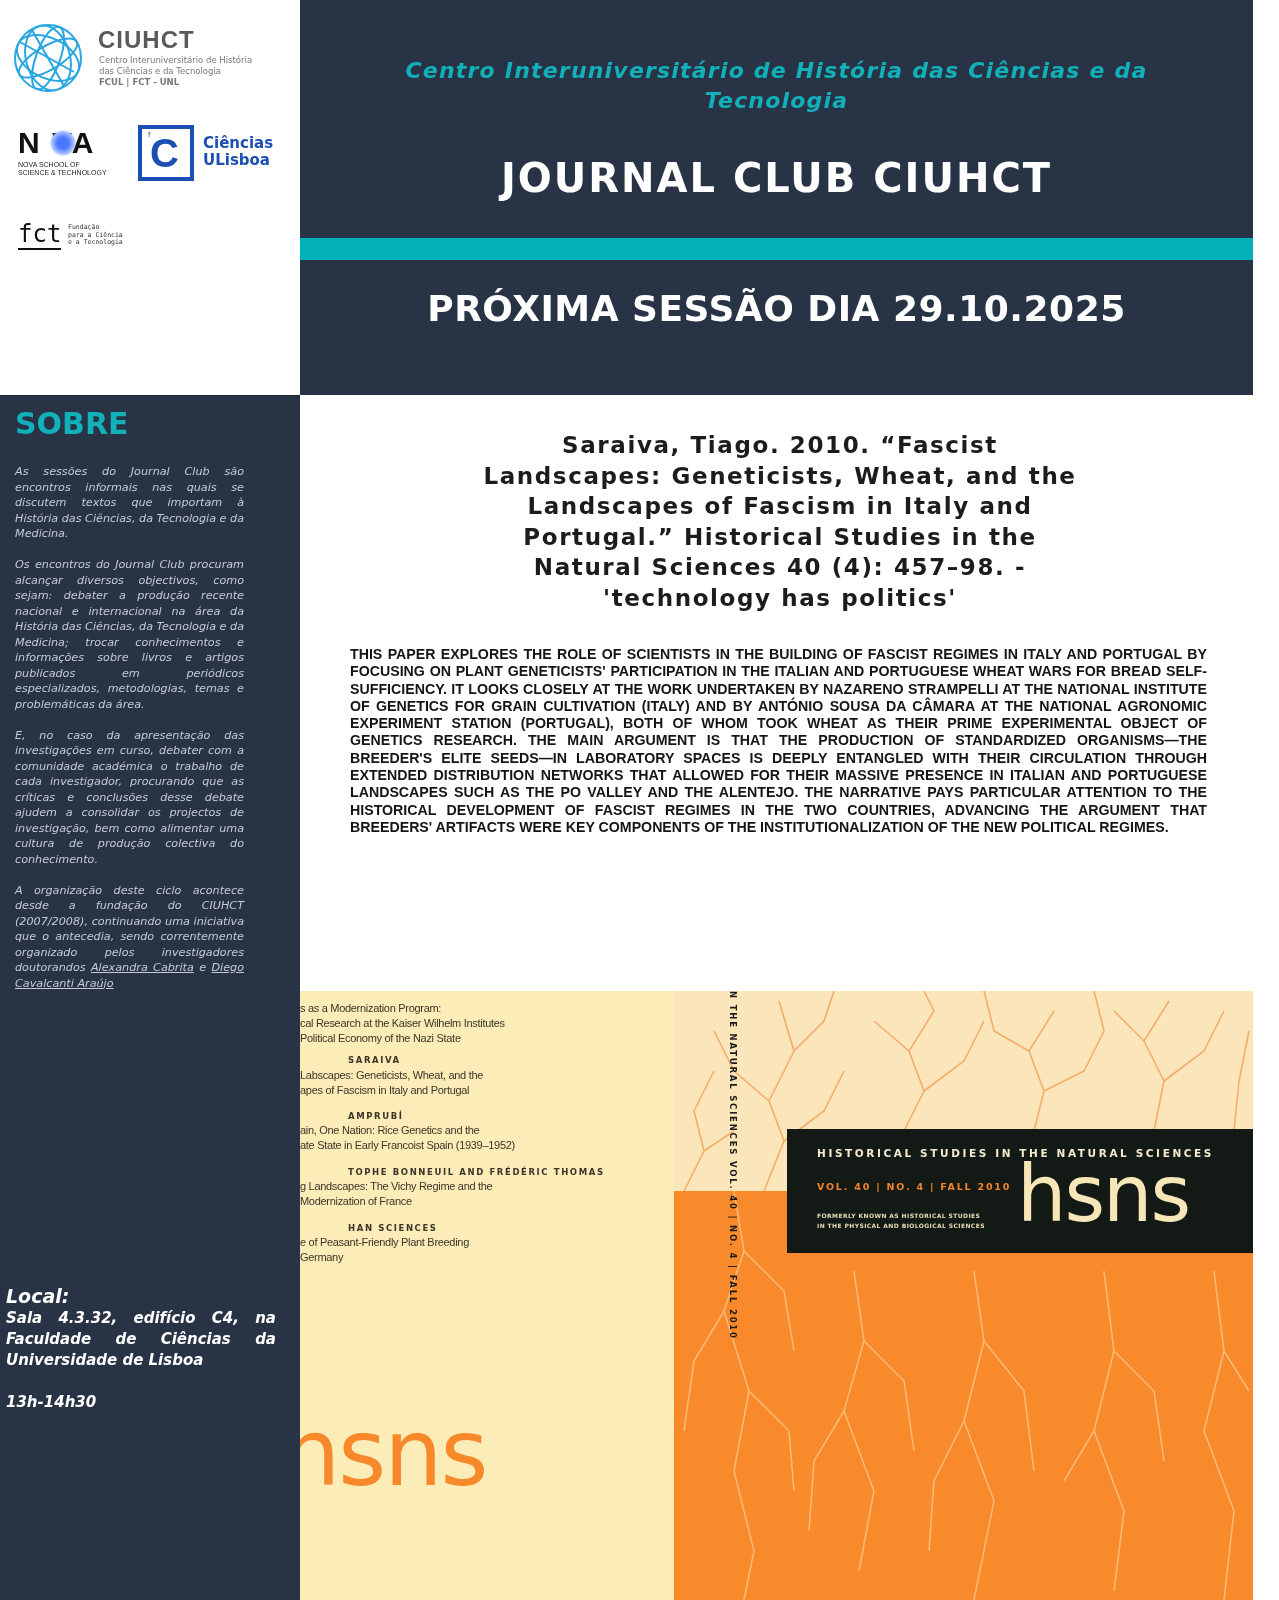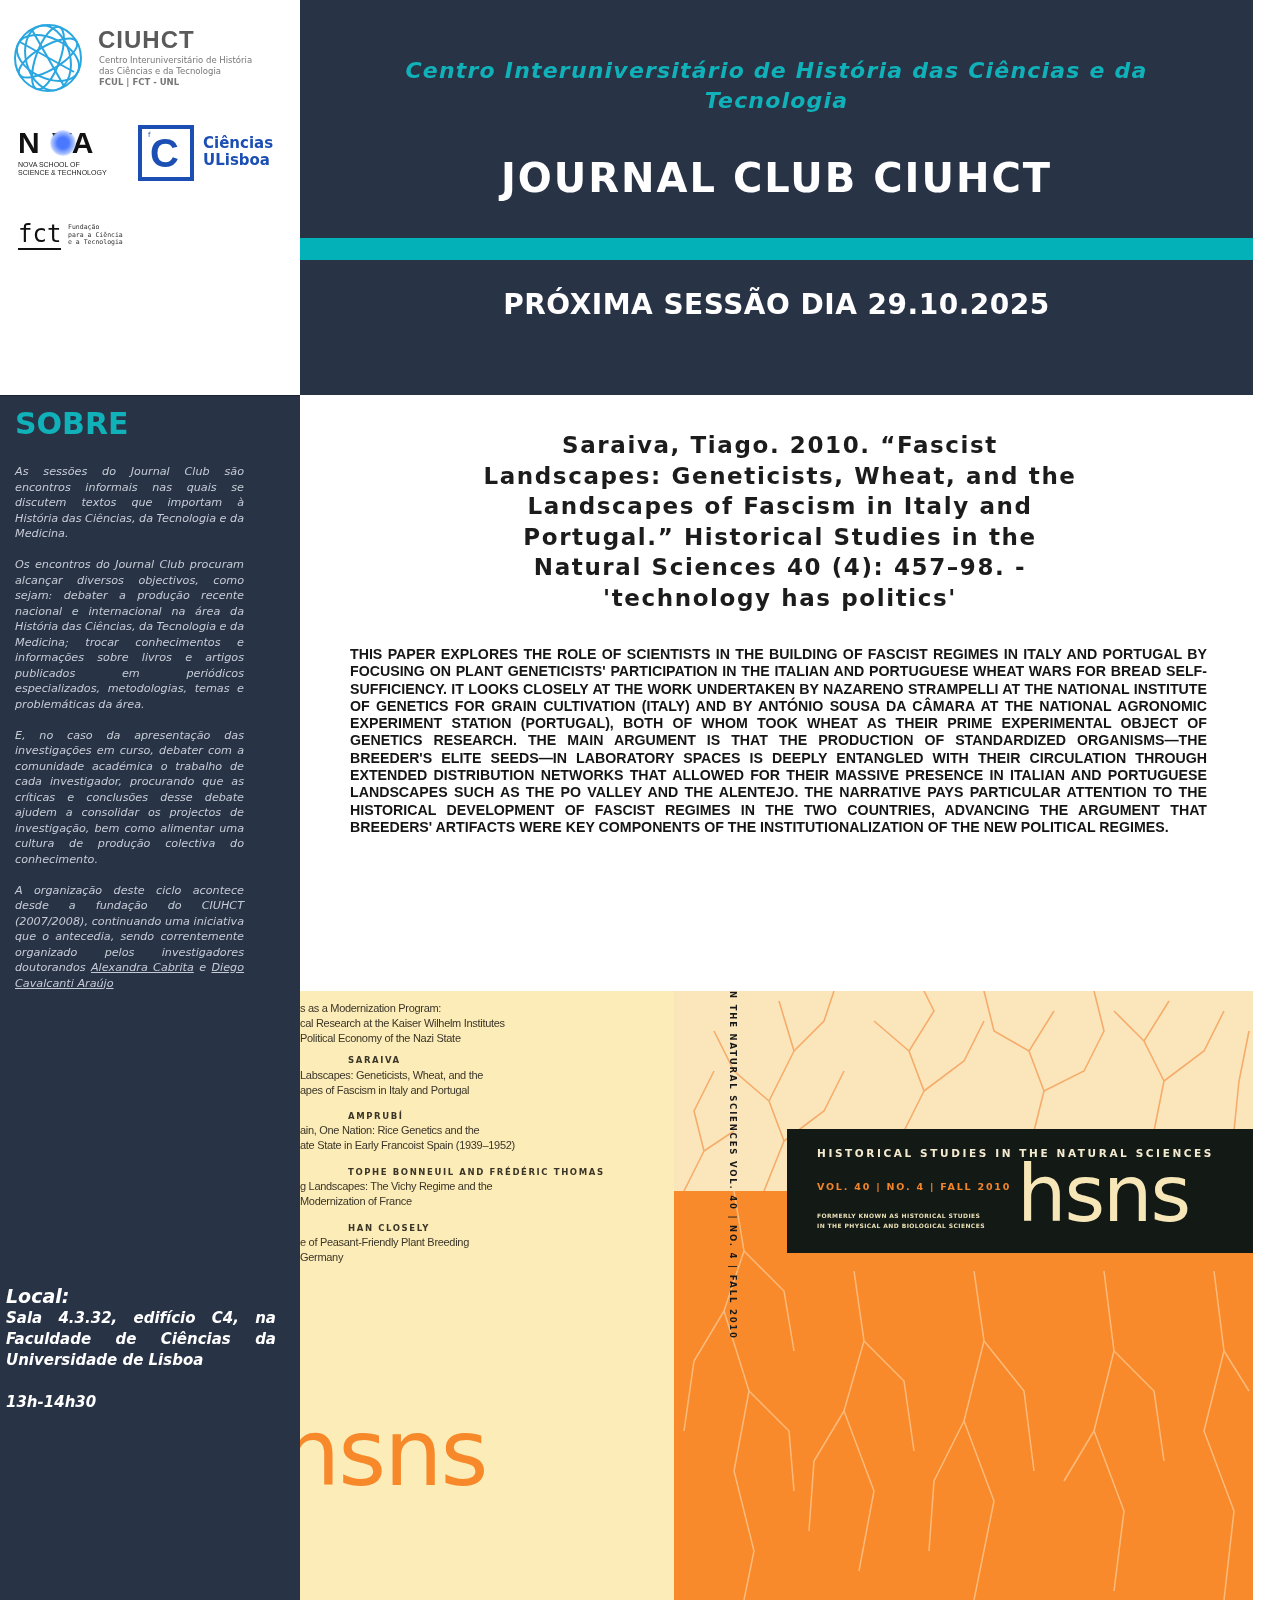--- a/index.html
+++ b/index.html
@@ -38,21 +38,21 @@
   .local { position: absolute; left: 6px; top: 888px; width: 270px; font-family: "DejaVu Sans", sans-serif; font-style: italic; font-weight: bold; color: #ffffff; }
   .local-title { font-size: 19px; line-height: 24px; }
   .local-addr { font-size: 15px; line-height: 21px; text-align: justify; }
   .local-time { font-size: 15px; line-height: 21px; margin-top: 21px; }
 
   
   .header { position: absolute; left: 300px; top: 0; width: 953px; height: 395px; background: #283346; }
   .header-sub { position: absolute; left: 0; top: 56px; width: 953px; text-align: center; font-family: "DejaVu Sans", sans-serif; font-style: italic; font-weight: bold; font-size: 22px; line-height: 30px; color: #10b1b8; letter-spacing: 1.2px; padding: 0 40px; }
   .header-title { position: absolute; left: 0; top: 155px; width: 953px; text-align: center; font-family: "DejaVu Sans", sans-serif; font-weight: bold; font-size: 40px; color: #ffffff; letter-spacing: 2px; }
   .teal-band { position: absolute; left: 0; top: 238px; width: 953px; height: 22px; background: #03b2b8; }
-  .header-date { position: absolute; left: 0; top: 288px; width: 953px; text-align: center; font-family: "DejaVu Sans", sans-serif; font-weight: bold; font-size: 28px; color: #ffffff; letter-spacing: 0.5px; }
+  .header-date { position: absolute; left: 0; top: 288px; width: 953px; text-align: center; font-family: "DejaVu Sans", sans-serif; font-weight: bold; font-size: 36px; color: #ffffff; letter-spacing: 0.5px; }
   .right-strip { position: absolute; left: 1253px; top: 0; width: 26px; height: 1600px; background: #ffffff; }
 
   
   .citation { position: absolute; left: 440px; top: 430px; width: 680px; text-align: center; font-family: "DejaVu Sans", sans-serif; font-weight: bold; font-size: 23px; line-height: 30.5px; color: #1c1c1c; letter-spacing: 1.6px; white-space: pre-line; }
 
   .abstract { position: absolute; left: 350px; top: 646px; width: 857px; font-family: "Liberation Sans", sans-serif; font-weight: bold; font-size: 14.2px; line-height: 17.3px; color: #151515; text-align: justify; text-transform: uppercase; }
 
   
   .cover { position: absolute; left: 300px; top: 991px; width: 953px; height: 609px; overflow: hidden; background: #fbecb8; }
   .cover-toc { position: absolute; left: 0; top: 12px; width: 374px; height: 609px; background: #fbecb8; }
@@ -174,21 +174,21 @@
  Political Economy of the Nazi State</div>
     <div class="toc-author" style="top:52px">SARAIVA</div>
     <div class="toc-entry" style="top:65px">Labscapes: Geneticists, Wheat, and the
 apes of Fascism in Italy and Portugal</div>
     <div class="toc-author" style="top:108px">AMPRUBÍ</div>
     <div class="toc-entry" style="top:120px">ain, One Nation: Rice Genetics and the
 ate State in Early Francoist Spain (1939–1952)</div>
     <div class="toc-author" style="top:164px">TOPHE BONNEUIL AND FRÉDÉRIC THOMAS</div>
     <div class="toc-entry" style="top:176px">g Landscapes: The Vichy Regime and the
  Modernization of France</div>
-    <div class="toc-author" style="top:220px">HAN CLOSELY</div>
+    <div class="toc-author" style="top:220px">HAN SCIENCES</div>
     <div class="toc-entry" style="top:232px">e of Peasant-Friendly Plant Breeding
 Germany</div>
 
     <div class="cover-hsns-big">hsns</div>
   </div>
 
   <div class="cover-right">
     <svg class="branches" width="579" height="200" viewBox="0 0 579 200">
       <g fill="none" stroke="#f5a25c" stroke-width="1.6" opacity="0.85">
         <path d="M90 200 L110 150 L95 110 L120 60 L105 10"></path>

